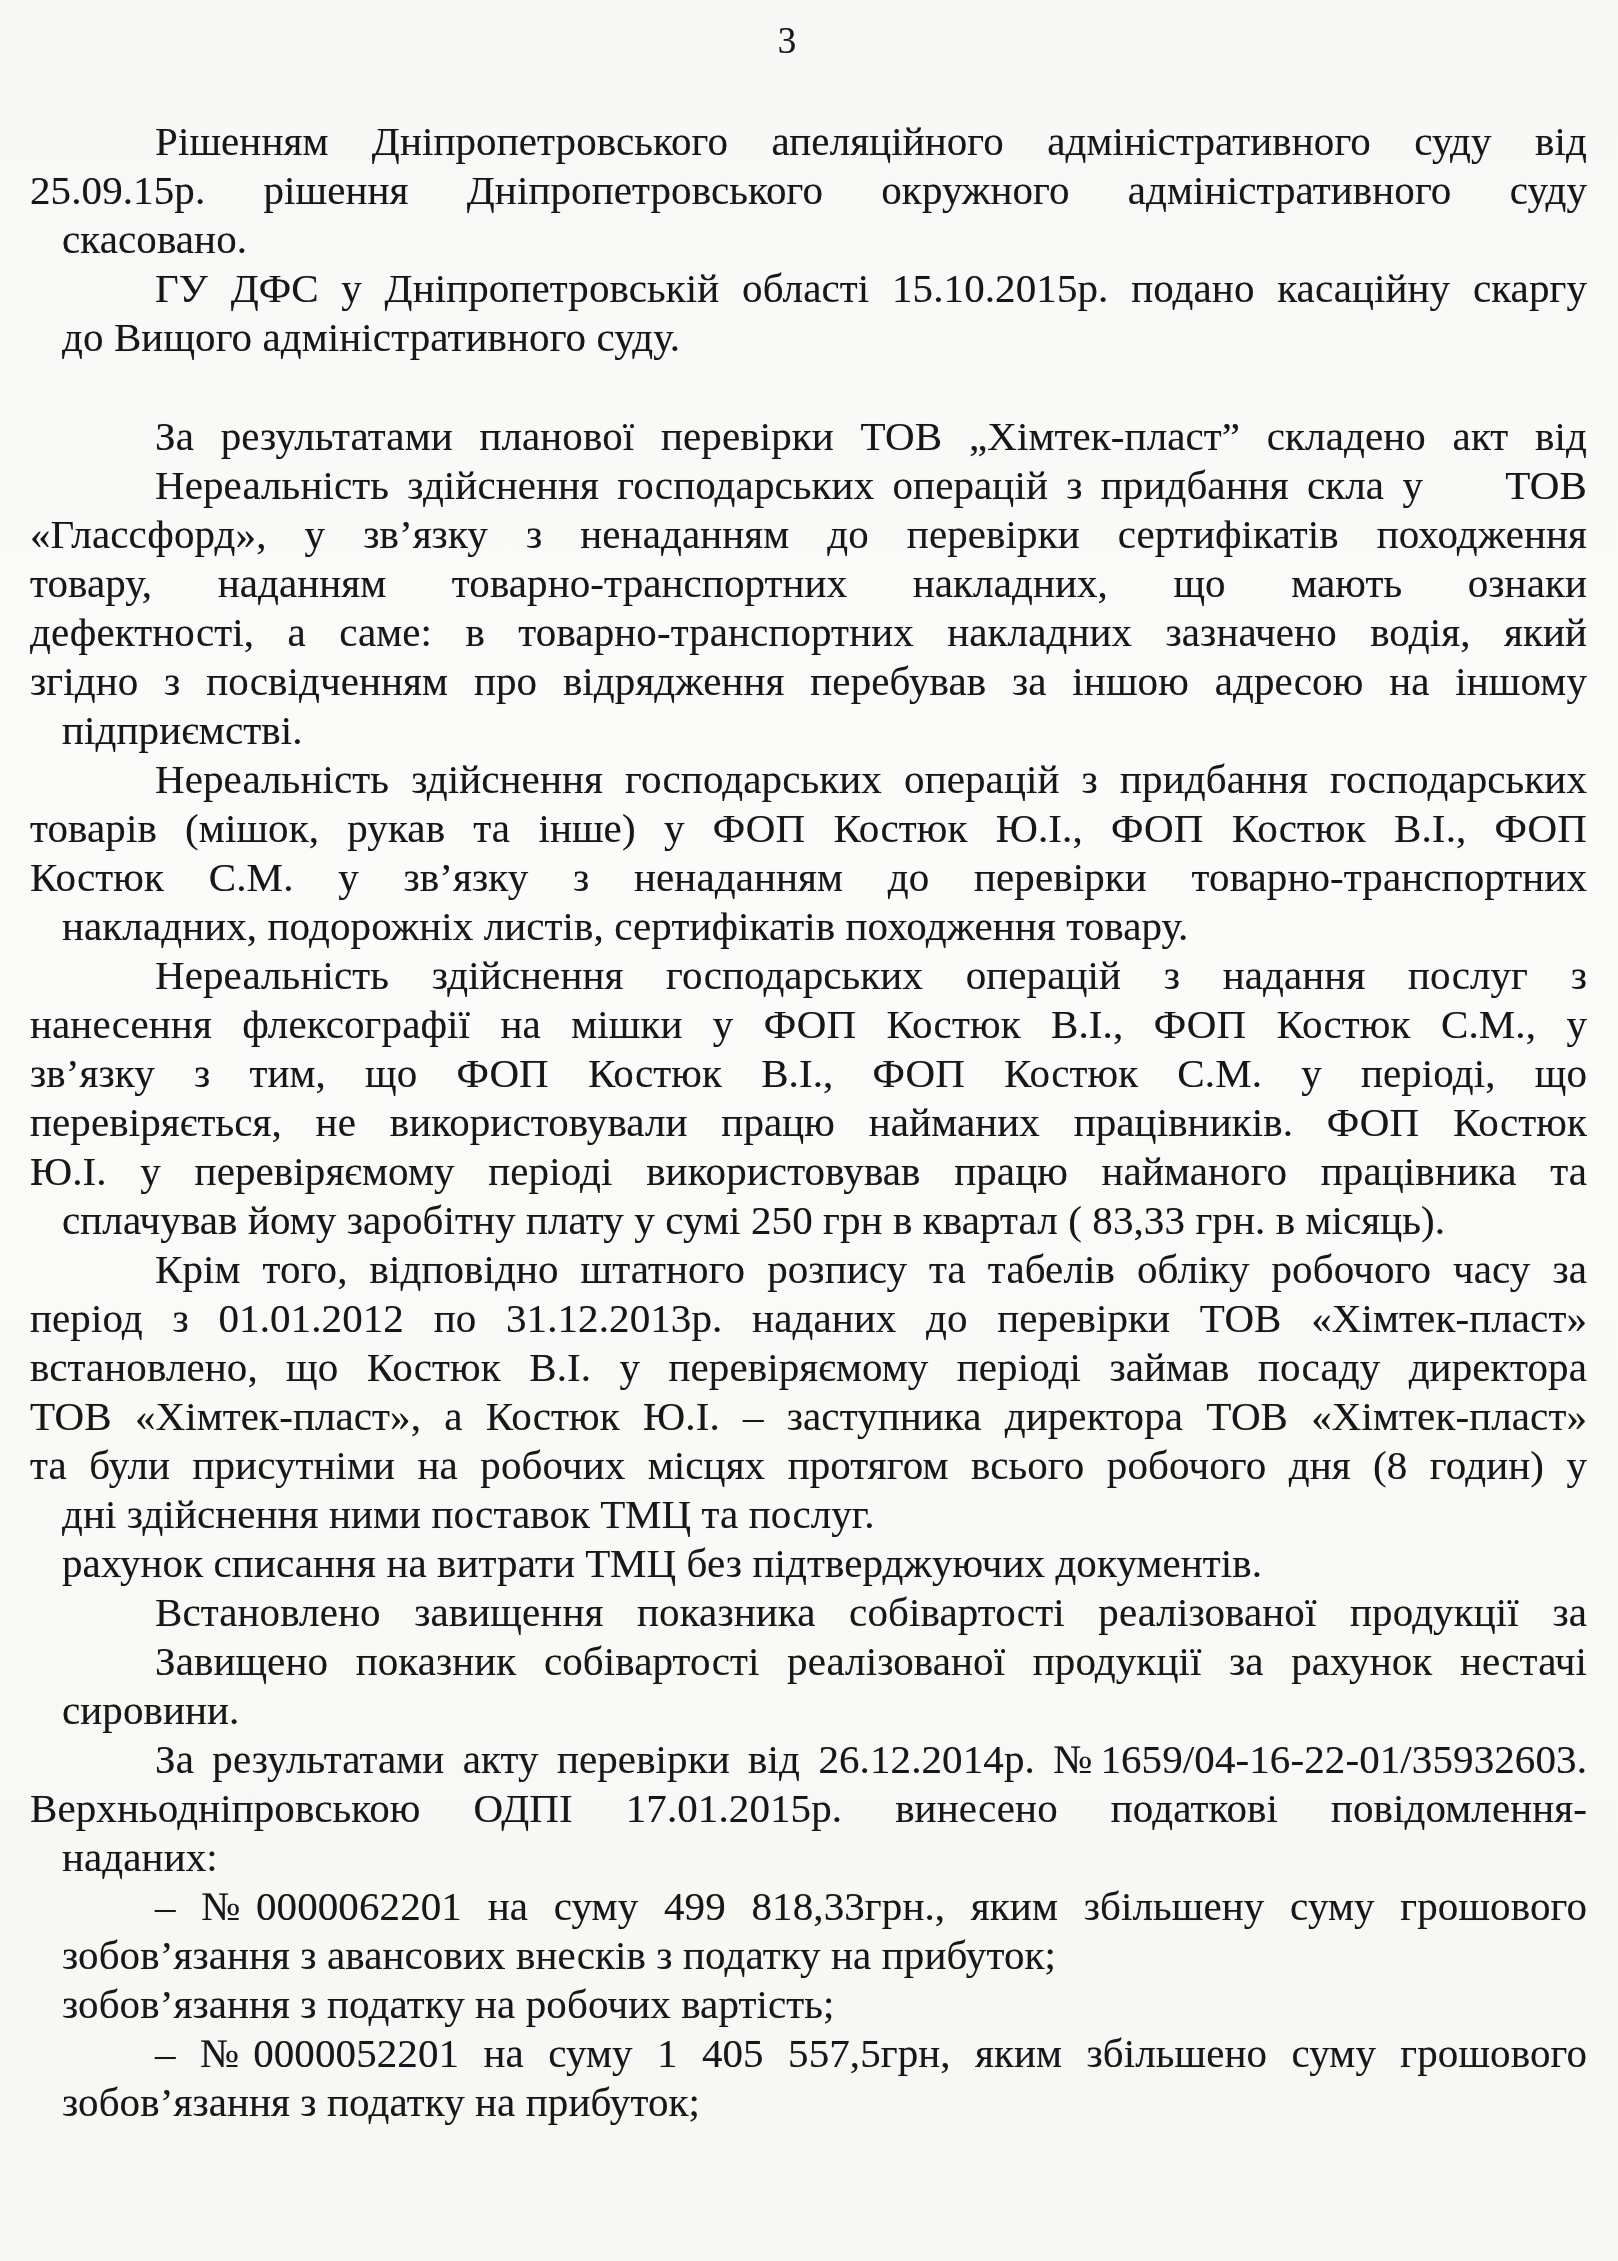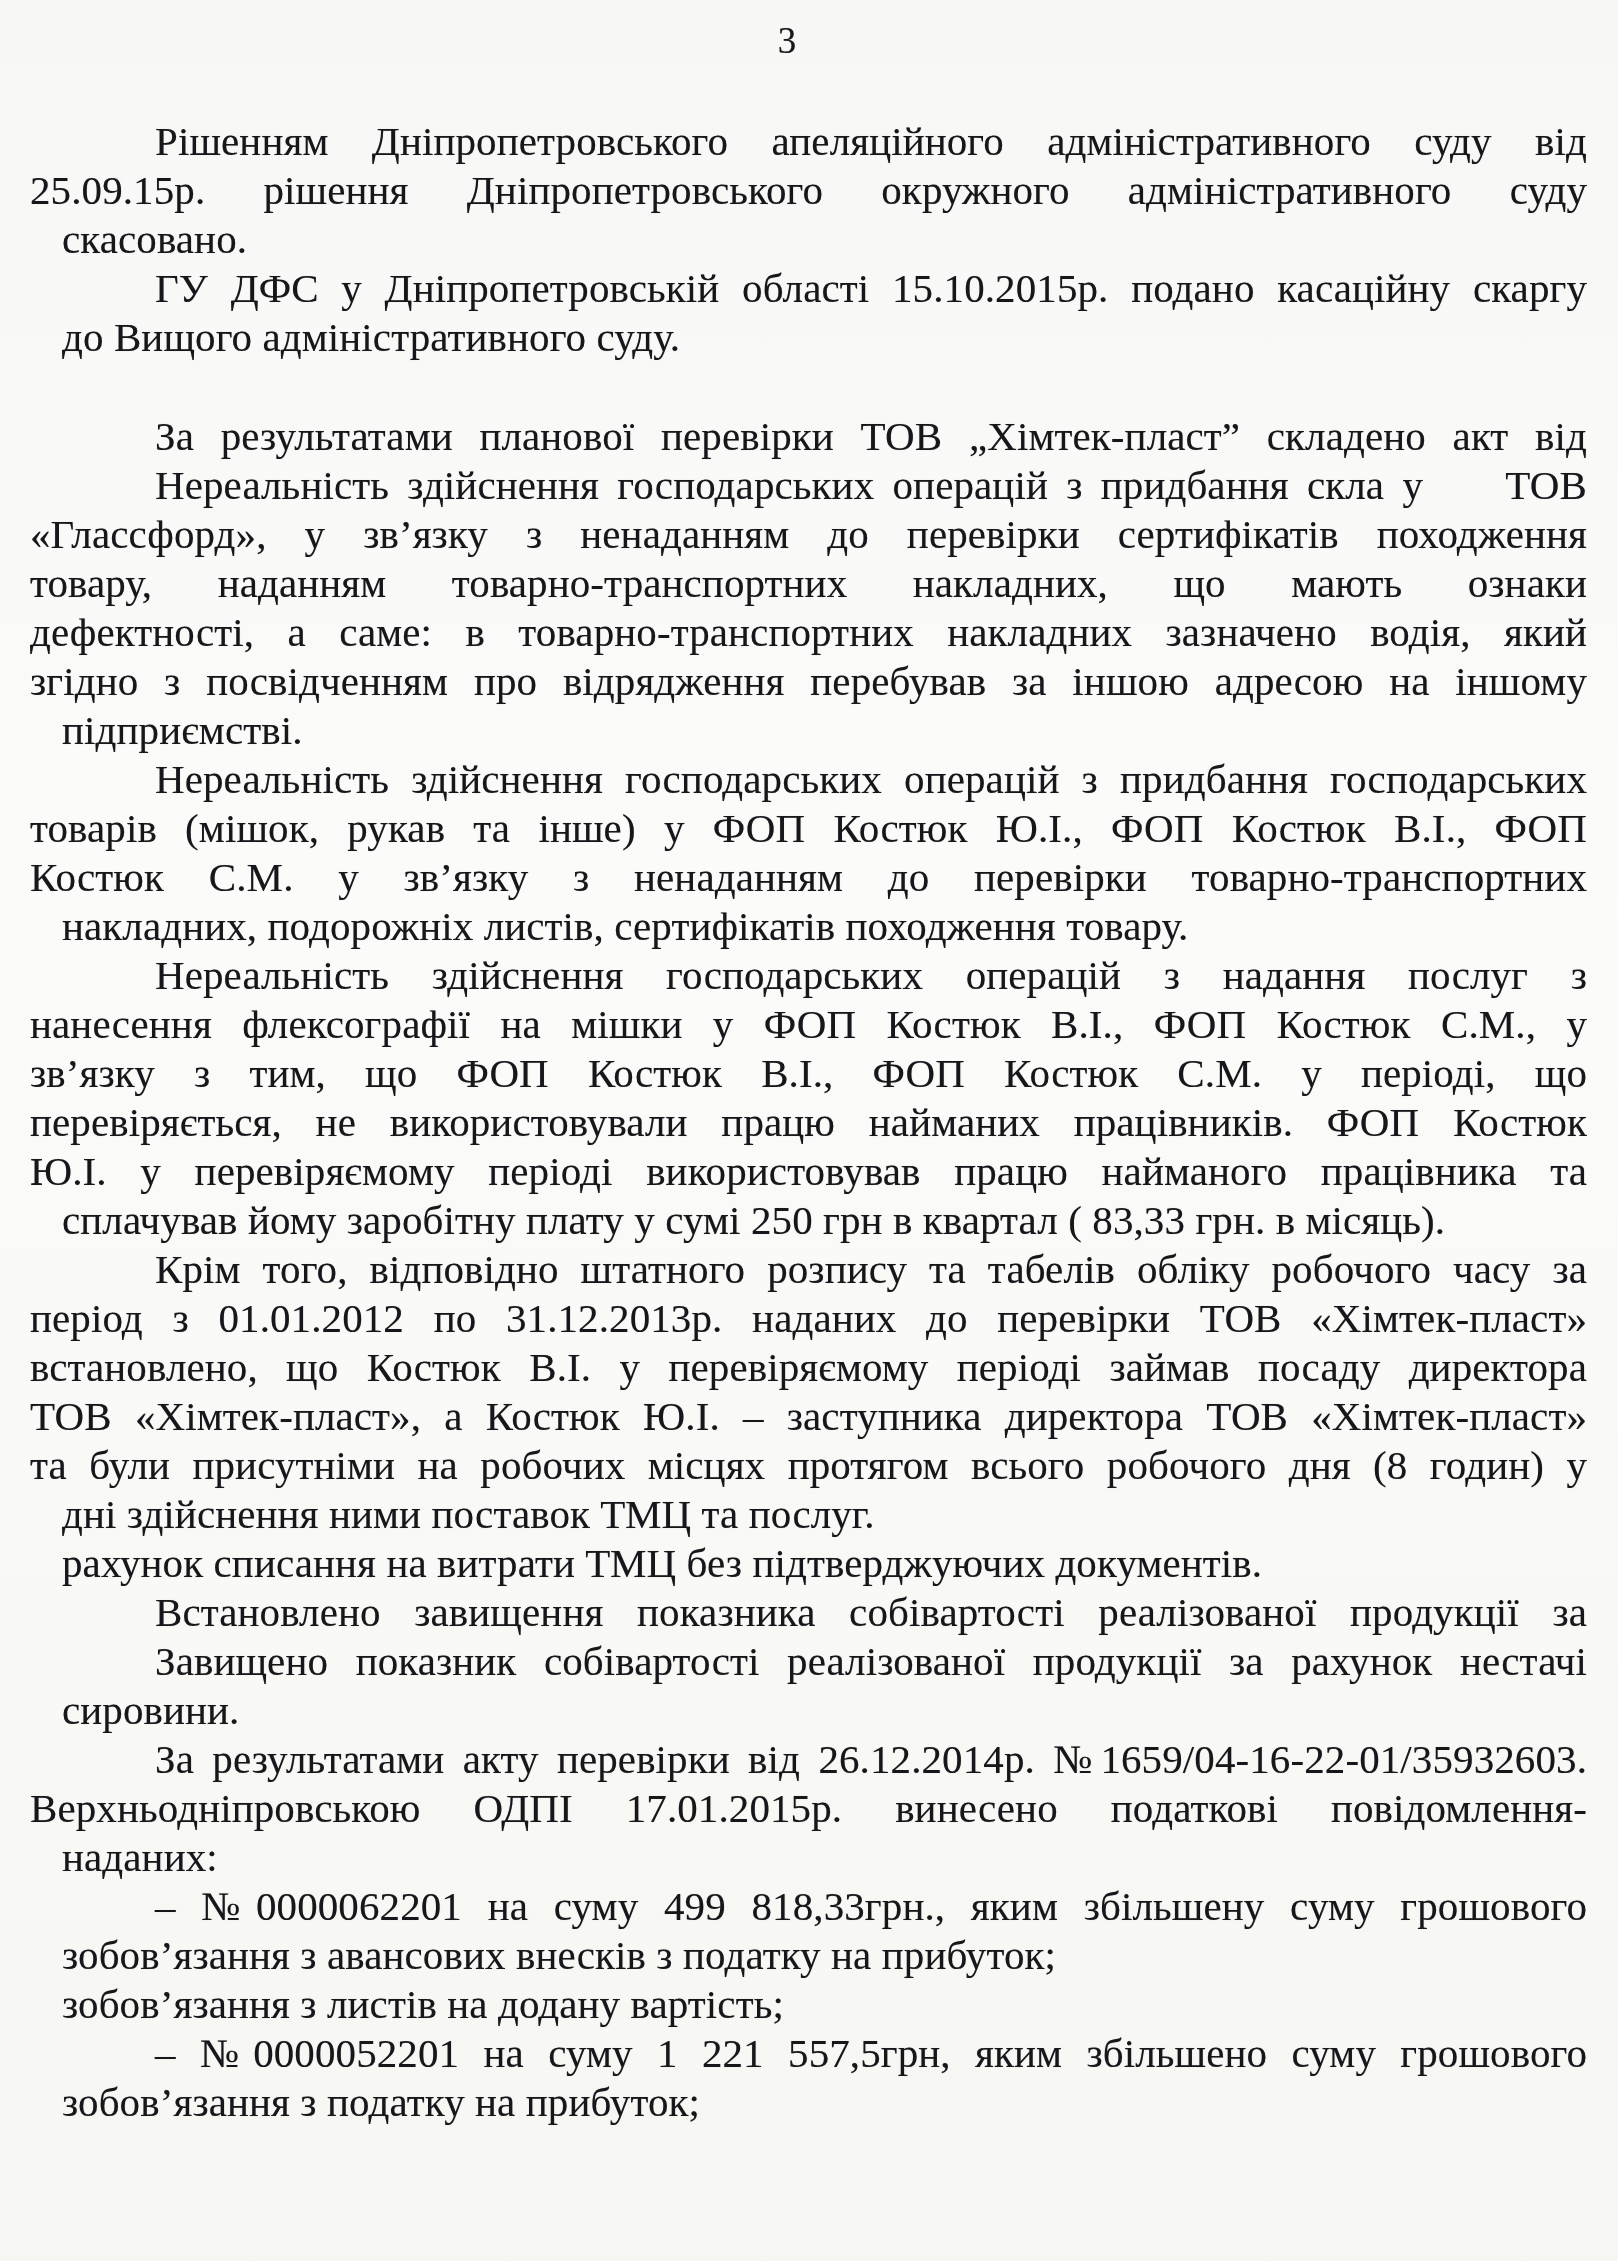--- a/index.html
+++ b/index.html
@@ -91,18 +91,18 @@
     <div class="ln end">дні здійснення ними поставок ТМЦ та послуг.</div>
     <div class="ln end">рахунок списання на витрати ТМЦ без підтверджуючих документів.</div>
     <div class="ln ind">Встановлено завищення показника собівартості реалізованої продукції за</div>
     <div class="ln ind">Завищено показник собівартості реалізованої продукції за рахунок нестачі</div>
     <div class="ln end">сировини.</div>
     <div class="ln ind">За результатами акту перевірки від 26.12.2014р. №1659/04-16-22-01/35932603.</div>
     <div class="ln">Верхньодніпровською ОДПІ 17.01.2015р. винесено податкові повідомлення-</div>
     <div class="ln end">наданих:</div>
     <div class="ln ind">– №0000062201 на суму 499 818,33грн., яким збільшену суму грошового</div>
     <div class="ln end">зобов’язання з авансових внесків з податку на прибуток;</div>
-    <div class="ln end">зобов’язання з листів на додану вартість;</div>
-    <div class="ln ind">– №0000052201 на суму 1 221 557,5грн, яким збільшено суму грошового</div>
+    <div class="ln end">зобов’язання з податку на робочих вартість;</div>
+    <div class="ln ind">– №0000052201 на суму 1 405 557,5грн, яким збільшено суму грошового</div>
     <div class="ln end">зобов’язання з податку на прибуток;</div>
   </div>
 </div>
 
 
 </body></html>

